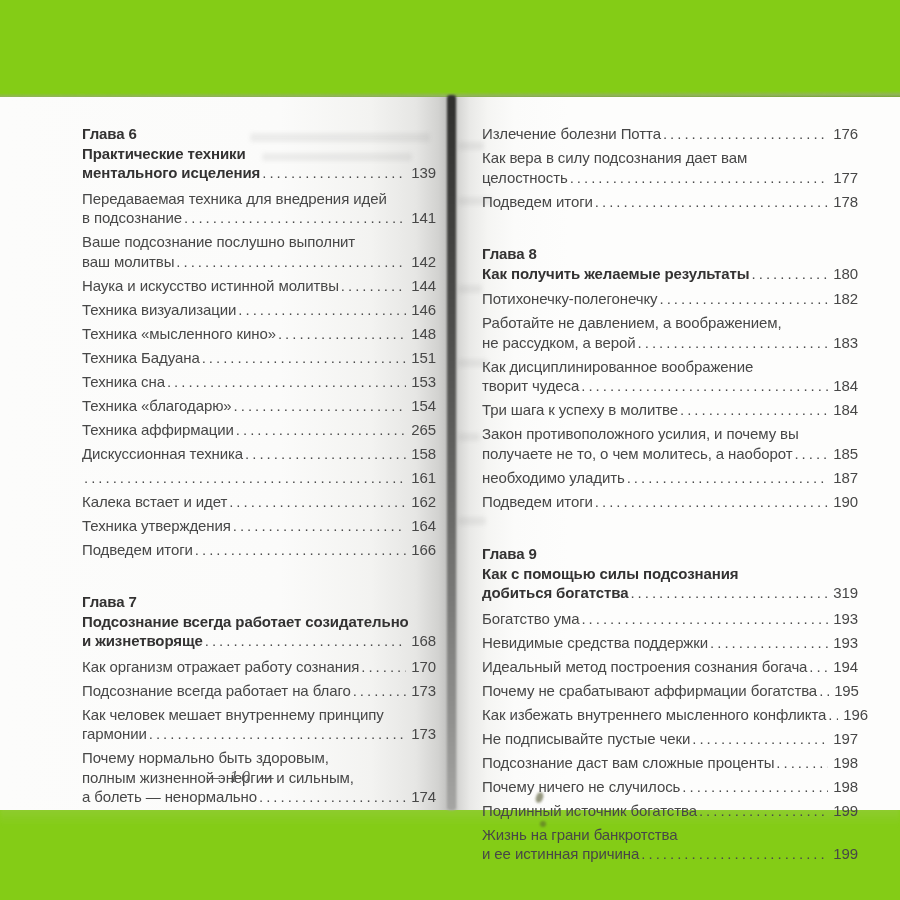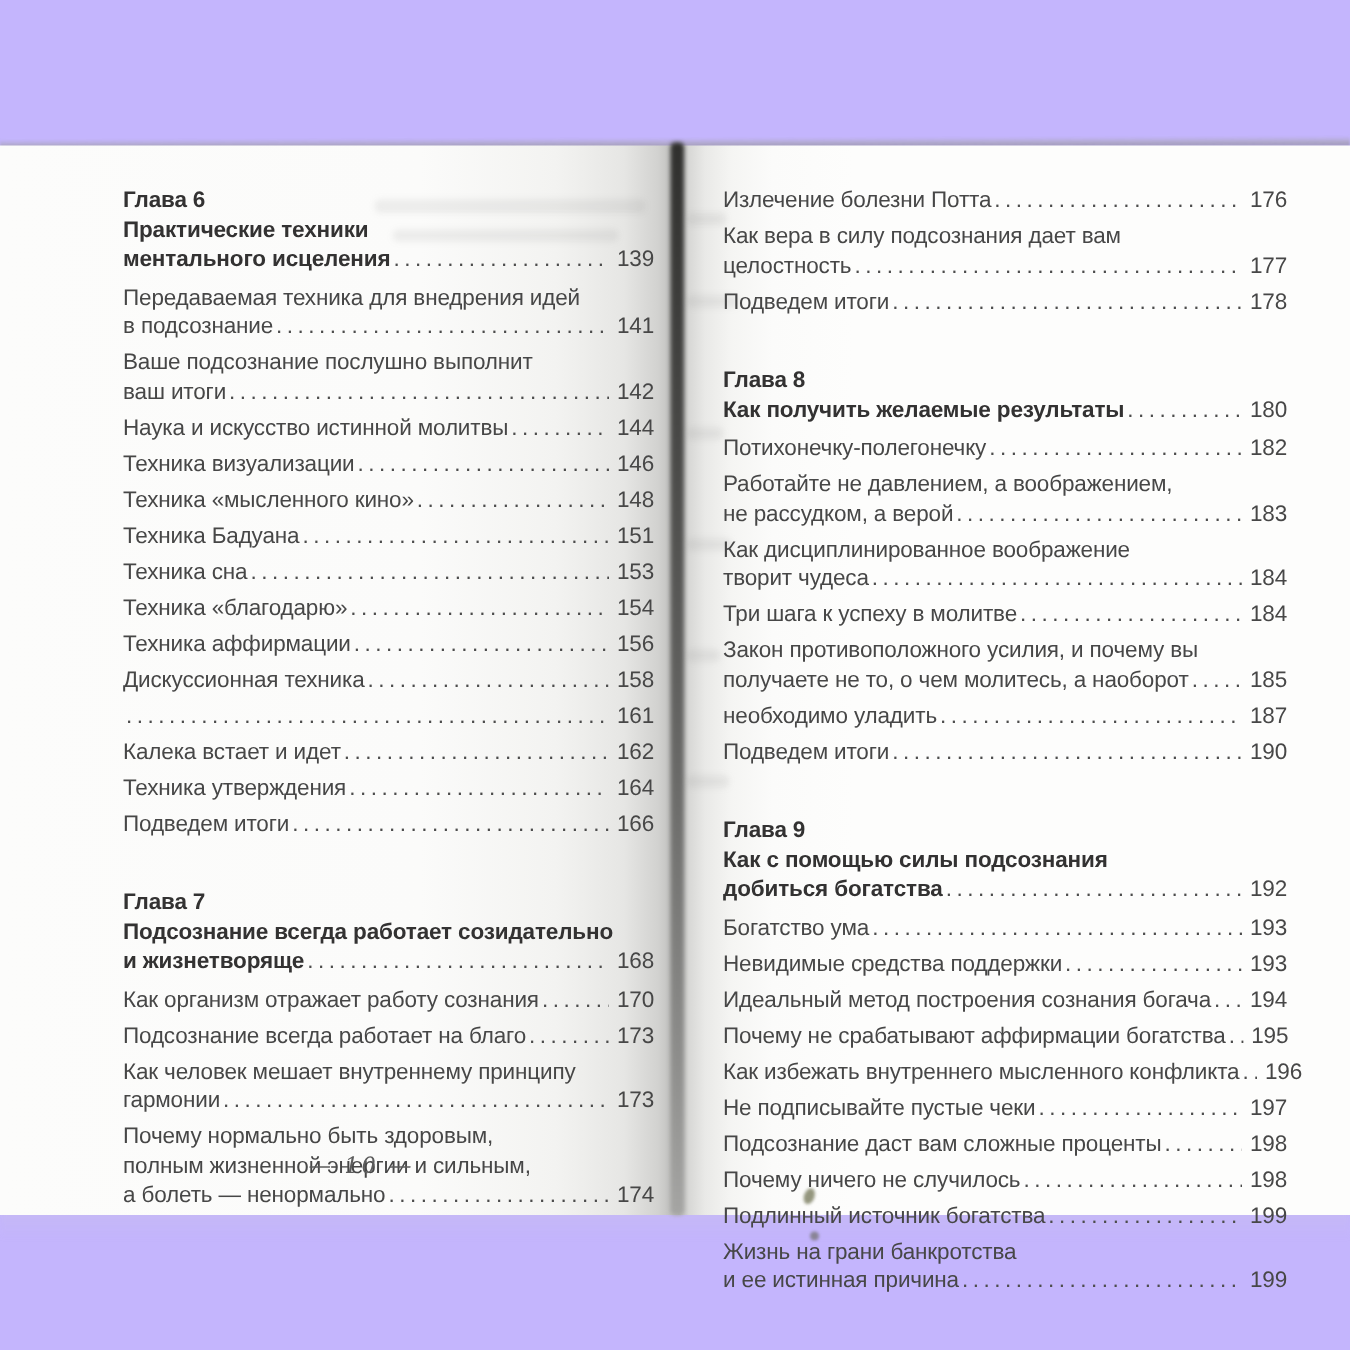--- a/index.html
+++ b/index.html
@@ -5,21 +5,21 @@
   html, body { margin: 0; padding: 0; }
   body {
     width: 900px; height: 900px;
     background: #ffffff;
     font-family: "Liberation Sans", sans-serif;
     overflow: hidden;
     position: relative;
   }
   .photo {
     position: absolute; inset: 0;
-    background: #c4b5fd;
+    background: #84cc16;
   }
   
   .book {
     position: absolute;
     left: 0; right: 0;
     top: 97px; height: 713px;
   }
   .book-top-edge {
     position: absolute;
     left: 0; right: 0; top: -5px; height: 9px;
@@ -178,21 +178,21 @@
             <div class="line">Передаваемая техника для внедрения идей</div>
             <div class="row entry-row">
               <span class="txt">в подсознание</span>
               <span class="dots"></span>
               <span class="pg">141</span>
             </div>
           </div>
           <div class="entry">
             <div class="line">Ваше подсознание послушно выполнит</div>
             <div class="row entry-row">
-              <span class="txt">ваш итоги</span>
+              <span class="txt">ваш молитвы</span>
               <span class="dots"></span>
               <span class="pg">142</span>
             </div>
           </div>
           <div class="entry">
             <div class="row entry-row">
               <span class="txt">Наука и искусство истинной молитвы</span>
               <span class="dots"></span>
               <span class="pg">144</span>
             </div>
@@ -229,21 +229,21 @@
             <div class="row entry-row">
               <span class="txt">Техника «благодарю»</span>
               <span class="dots"></span>
               <span class="pg">154</span>
             </div>
           </div>
           <div class="entry">
             <div class="row entry-row">
               <span class="txt">Техника аффирмации</span>
               <span class="dots"></span>
-              <span class="pg">156</span>
+              <span class="pg">265</span>
             </div>
           </div>
           <div class="entry">
             <div class="row entry-row">
               <span class="txt">Дискуссионная техника</span>
               <span class="dots"></span>
               <span class="pg">158</span>
             </div>
           </div>
           <div class="entry">
@@ -404,21 +404,21 @@
             </div>
           </div>
         </div>
         <div class="section">
           <div class="title-block">
             <div class="chapter-label">Глава 9</div>
             <div class="title-line">Как с помощью силы подсознания</div>
             <div class="row title-row">
               <span class="txt">добиться богатства</span>
               <span class="dots"></span>
-              <span class="pg">192</span>
+              <span class="pg">319</span>
             </div>
           </div>
           <div class="entry">
             <div class="row entry-row">
               <span class="txt">Богатство ума</span>
               <span class="dots"></span>
               <span class="pg">193</span>
             </div>
           </div>
           <div class="entry">

